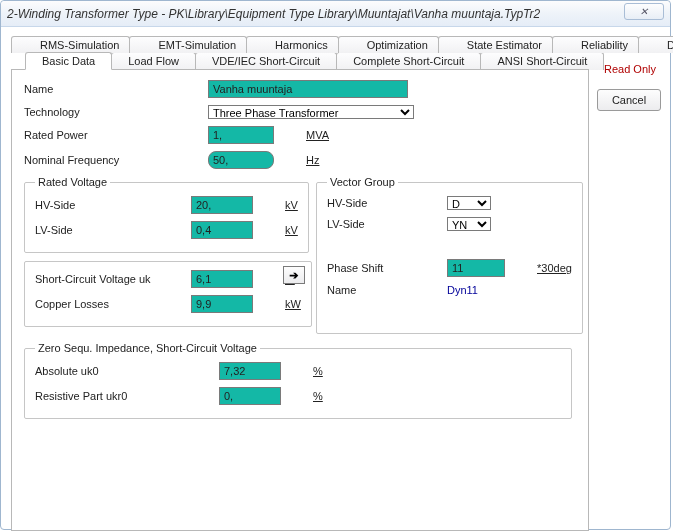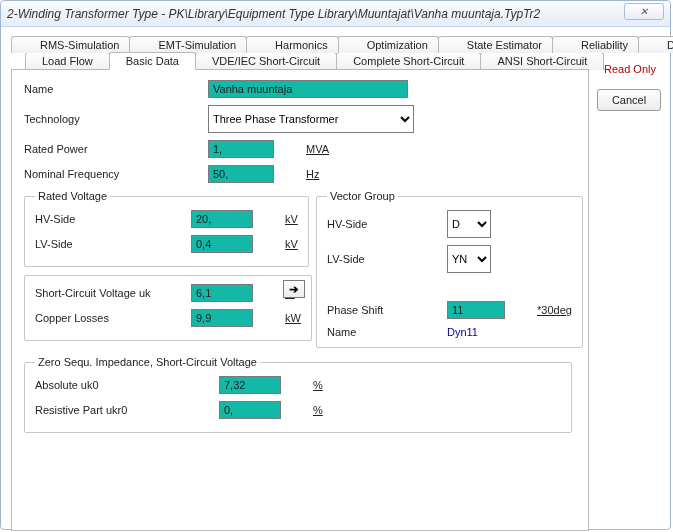--- a/index.html
+++ b/index.html
@@ -122,21 +122,21 @@
     height: 18px;
     padding: 0 4px;
     font-family: inherit;
     font-size: 11px;
     background: #14b8a6;
     color:#222;
   }
   .unit { margin-left: 0; color:#222;text-decoration:underline; }
   select.sel {
     border: 1px solid #7a7a7a;
-    height: 28px;
+    height: 14px;
     font-family: inherit;
     font-size: 11px;
     background: #fff;
   }
   fieldset {
     border: 1px solid #c6c6c6;
     border-radius: 2px;
     margin: 0 0 8px 0;
     padding: 8px 10px 6px 10px;
   }
@@ -175,22 +175,22 @@
       <div class="tab-row top">
         <div class="tab">RMS-Simulation</div>
         <div class="tab">EMT-Simulation</div>
         <div class="tab">Harmonics</div>
         <div class="tab">Optimization</div>
         <div class="tab">State Estimator</div>
         <div class="tab">Reliability</div>
         <div class="tab">Description</div>
       </div>
       <div class="tab-row bottom">
+        <div class="tab active">Basic Data</div>
         <div class="tab">Load Flow</div>
-        <div class="tab active">Basic Data</div>
         <div class="tab">VDE/IEC Short-Circuit</div>
         <div class="tab">Complete Short-Circuit</div>
         <div class="tab">ANSI Short-Circuit</div>
       </div>
 
       <div class="tab-content">
 
         <div class="form-row">
           <label class="lbl">Name</label>
           <input class="txt" style="width: 200px;" value="Vanha muuntaja">
@@ -201,21 +201,21 @@
             <option>Three Phase Transformer</option>
           </select>
         </div>
         <div class="form-row">
           <label class="lbl">Rated Power</label>
           <input class="txt" style="width: 66px;" value="1,">
           <span class="unit">MVA</span>
         </div>
         <div class="form-row">
           <label class="lbl">Nominal Frequency</label>
-          <input class="txt" style="width: 66px;" value="50,">
+          <input class="txt" style="width: 66px; border-radius: 8px;" value="50,">
           <span class="unit">Hz</span>
         </div>
 
         <div class="cols">
           <div class="col-l">
             <fieldset>
               <legend>Rated Voltage</legend>
               <div class="form-row">
                 <label class="lbl-s">HV-Side</label>
                 <input class="txt" style="width: 62px;" value="20,">

